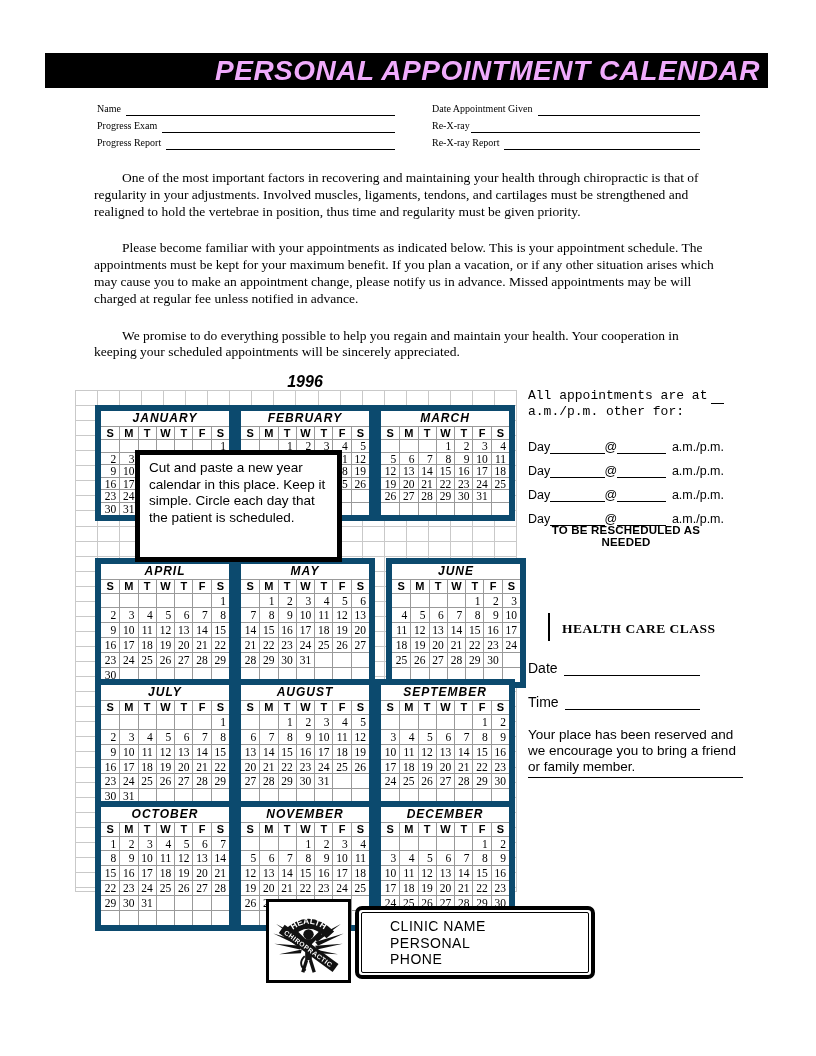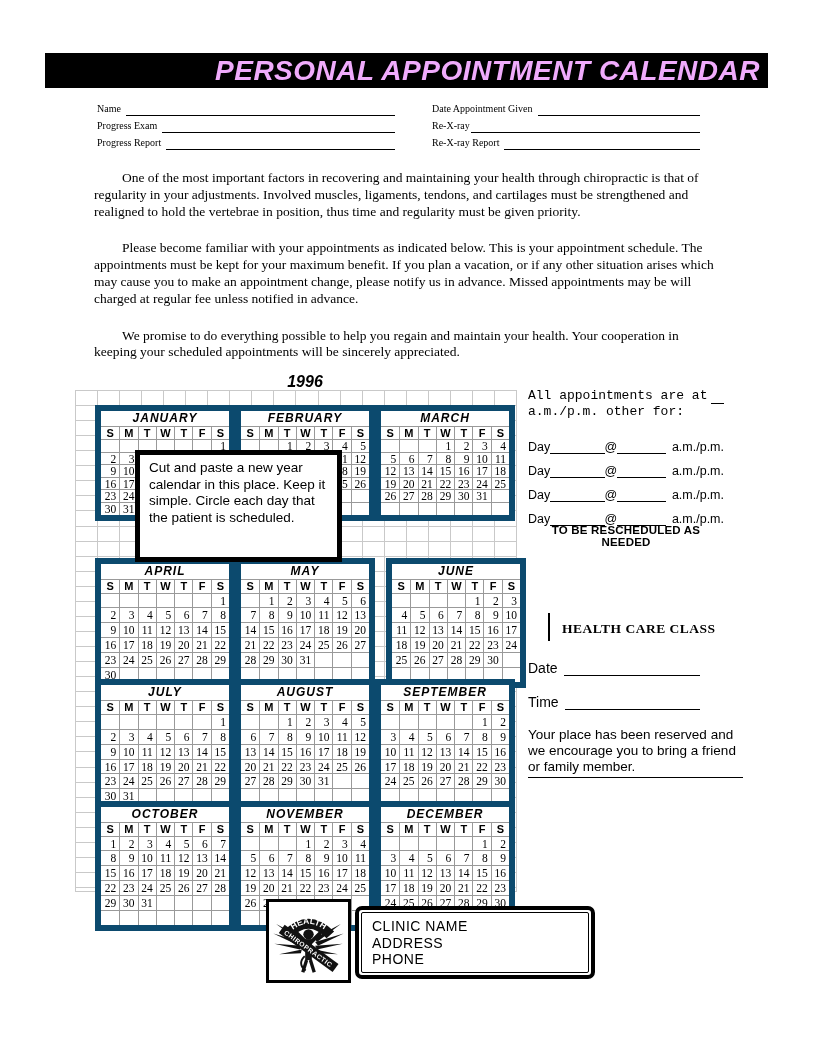--- a/index.html
+++ b/index.html
@@ -57,21 +57,21 @@
   .dtline .fill{flex:1;border-bottom:1px solid #000;margin-left:6px;height:15px;}
   .reserved{position:absolute;left:528px;top:727px;width:222px;
             font-family:"Liberation Sans",sans-serif;font-size:13.5px;line-height:16.2px;}
   .reserved-line{position:absolute;left:528px;top:761px;width:215px;border-bottom:1px solid #000;height:16px;}
   
   .logo-box{position:absolute;left:266px;top:899px;width:85px;height:84px;border:3px solid #000;
             box-sizing:border-box;background:#fff;display:flex;align-items:center;justify-content:center;}
   .clinic-box{position:absolute;left:355px;top:906px;width:240px;height:73px;border:4px solid #000;
               border-radius:7px;box-sizing:border-box;padding:2px;background:#fff;}
   .clinic-inner{border:1px solid #000;border-radius:2px;height:100%;box-sizing:border-box;
-                padding:5px 0 0 10px;font-family:"Liberation Sans",sans-serif;font-size:14px;
+                padding:5px 0 0 28px;font-family:"Liberation Sans",sans-serif;font-size:14px;
                 line-height:16.5px;letter-spacing:.5px;}
 </style>
 </head>
 <body>
 
 <div class="page">
 
   <div class="title-bar">
     <span>PERSONAL APPOINTMENT CALENDAR</span>
   </div>
@@ -848,18 +848,18 @@
       <path d="M36 56 Q28 64 37 71" stroke="#111" stroke-width="2" fill="none"></path>
       <g transform="rotate(36 40 48)">
         <rect x="5" y="42.5" width="70" height="10.5" fill="#111"></rect>
         <text x="40" y="50.7" text-anchor="middle" font-size="7" font-weight="bold" fill="#fff" font-family="Liberation Sans, sans-serif" letter-spacing="0.6">CHIROPRACTIC</text>
       </g>
     </svg>
   </div>
   <div class="clinic-box">
     <div class="clinic-inner">
       <div>CLINIC NAME</div>
-      <div>ADDRESS</div>
+      <div>PERSONAL</div>
       <div>PHONE</div>
     </div>
   </div>
 
 </div>
 
 </body></html>

